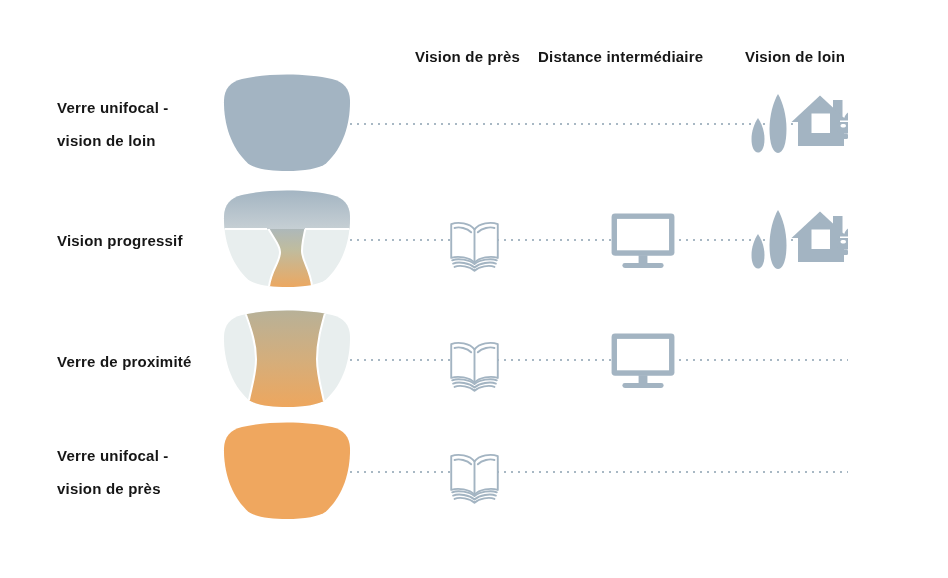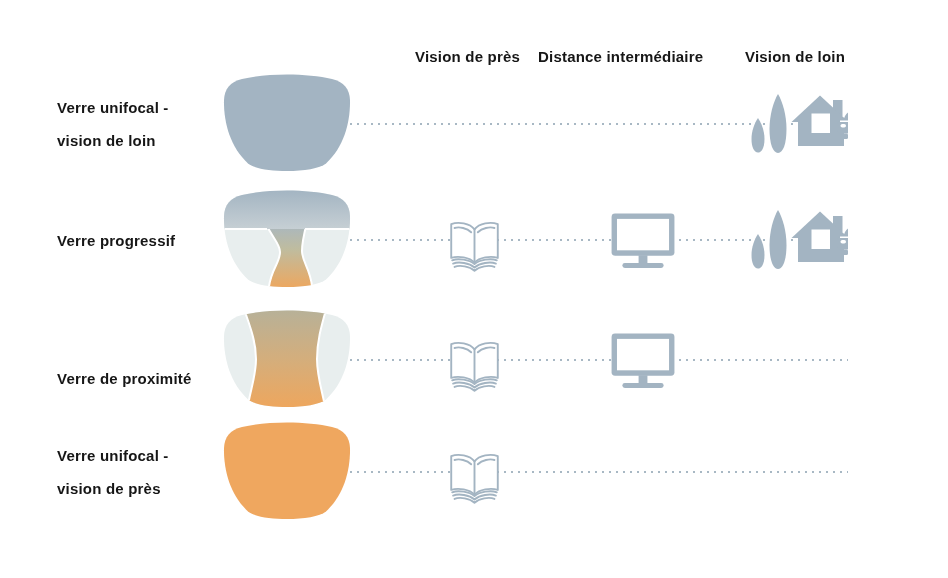--- a/index.html
+++ b/index.html
@@ -90,21 +90,21 @@
           <rect x="92.5" y="31" width="5.5" height="3.6" rx="1.8" fill="#ffffff"></rect>
           <rect x="120" y="31" width="5.5" height="3.6" rx="1.8" fill="#ffffff"></rect>
           <rect x="93" y="40.5" width="7" height="5.5" rx="1.5"></rect>
           <rect x="118" y="40.5" width="7" height="5.5" rx="1.5"></rect>
         </g>
       </g>
     </svg>
   </div>
 
   <div class="row-label" style="top:215px">
-    <span>Verre progressif</span>
+    <span>Vision progressif</span>
   </div>
   <div class="dotline" style="top:239px"></div>
   <div class="lens" style="top:188px">
     <svg viewBox="0 0 130 102">
       <use href="#lensPath" fill="#e8eeee"></use>
       <g clip-path="url(#clipLens2)">
         <path d="M44 36 C51 51 58 56 58 64 C58 76 47 83 46.5 104 L90.5 104 C90 82 80 75 80 63 C80 54 82 46 84.5 36 Z" fill="url(#g2cor)" stroke="#ffffff" stroke-width="2"></path>
         <rect x="0" y="0" width="130" height="41" fill="url(#g2top)"></rect>
         <path d="M1 41 H45 M83 41 H129" stroke="#ffffff" stroke-width="2" fill="none"></path>
       </g>
@@ -150,21 +150,21 @@
           <path d="M92 28.2 H126" stroke="#ffffff" stroke-width="1.6" fill="none"></path>
           <rect x="92.5" y="31" width="5.5" height="3.6" rx="1.8" fill="#ffffff"></rect>
           <rect x="120" y="31" width="5.5" height="3.6" rx="1.8" fill="#ffffff"></rect>
           <rect x="93" y="40.5" width="7" height="5.5" rx="1.5"></rect>
           <rect x="118" y="40.5" width="7" height="5.5" rx="1.5"></rect>
         </g>
       </g>
     </svg>
   </div>
 
-  <div class="row-label" style="top:353px">
+  <div class="row-label" style="top:336px">
     <span>Verre de proximité</span>
   </div>
   <div class="dotline" style="top:359px"></div>
   <div class="lens" style="top:308px">
     <svg viewBox="0 0 130 102">
       <use href="#lensPath" fill="#e8eeee"></use>
       <g clip-path="url(#clipLens3)">
         <path d="M21 -2 C27 16 34 32 34 51 C34 70 27 85 25 104 L104 104 C101 85 95 70 95 51 C95 32 100 16 105 -2 Z" fill="url(#g3band)" stroke="#ffffff" stroke-width="2"></path>
       </g>
     </svg>

